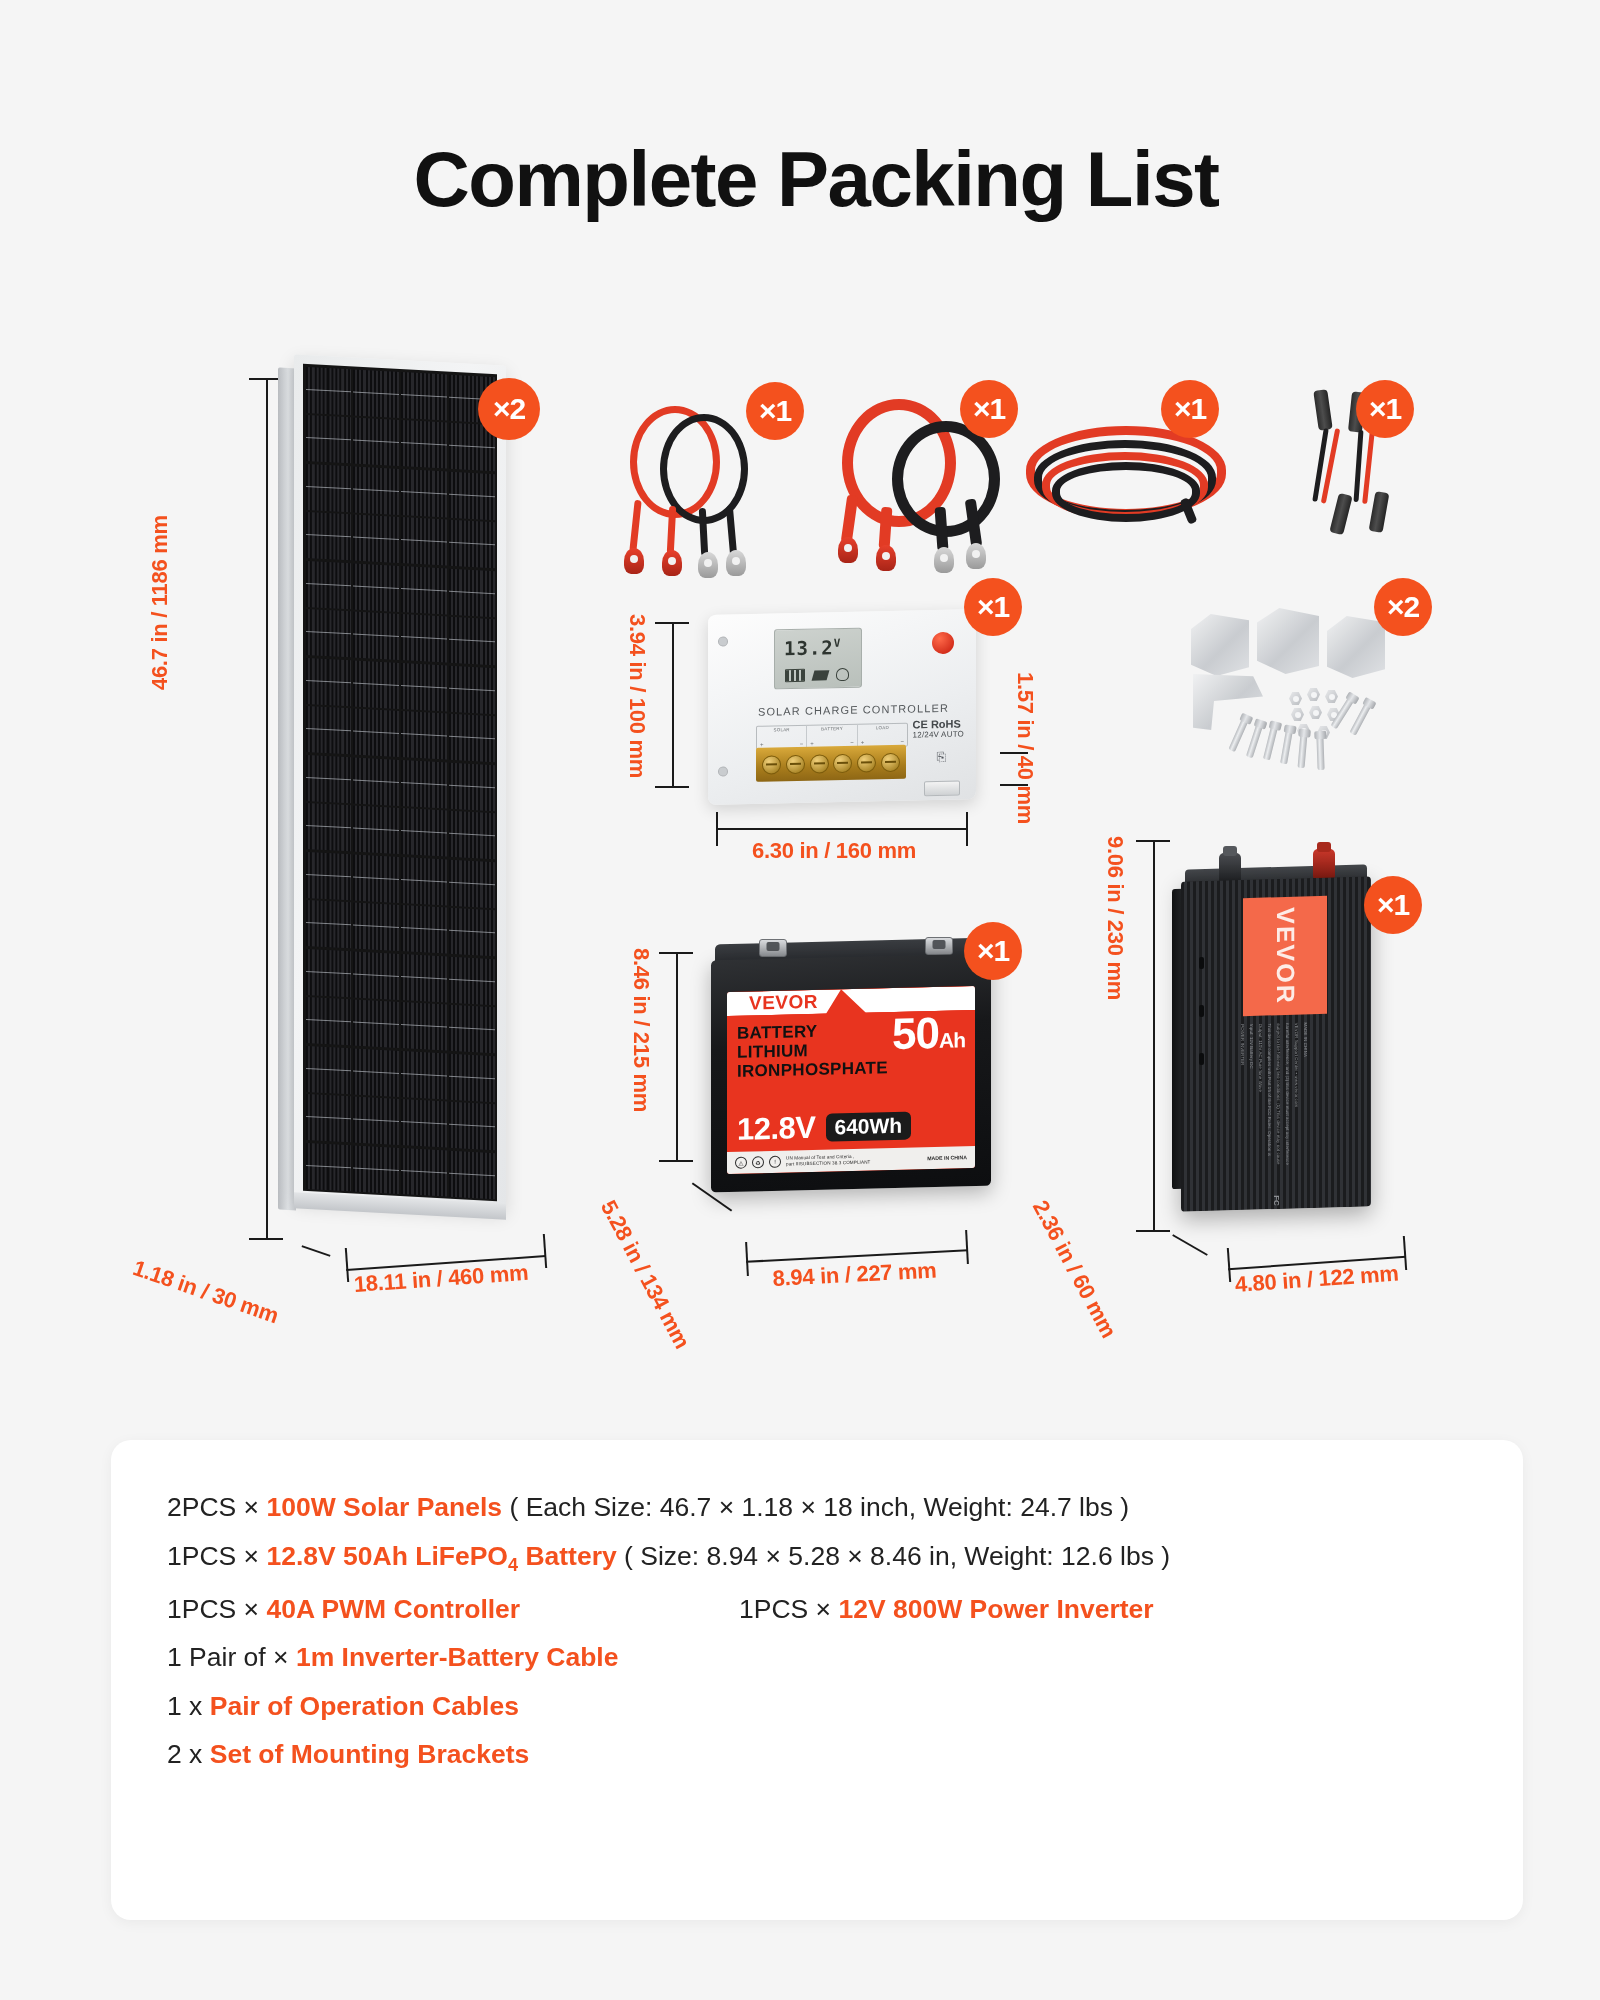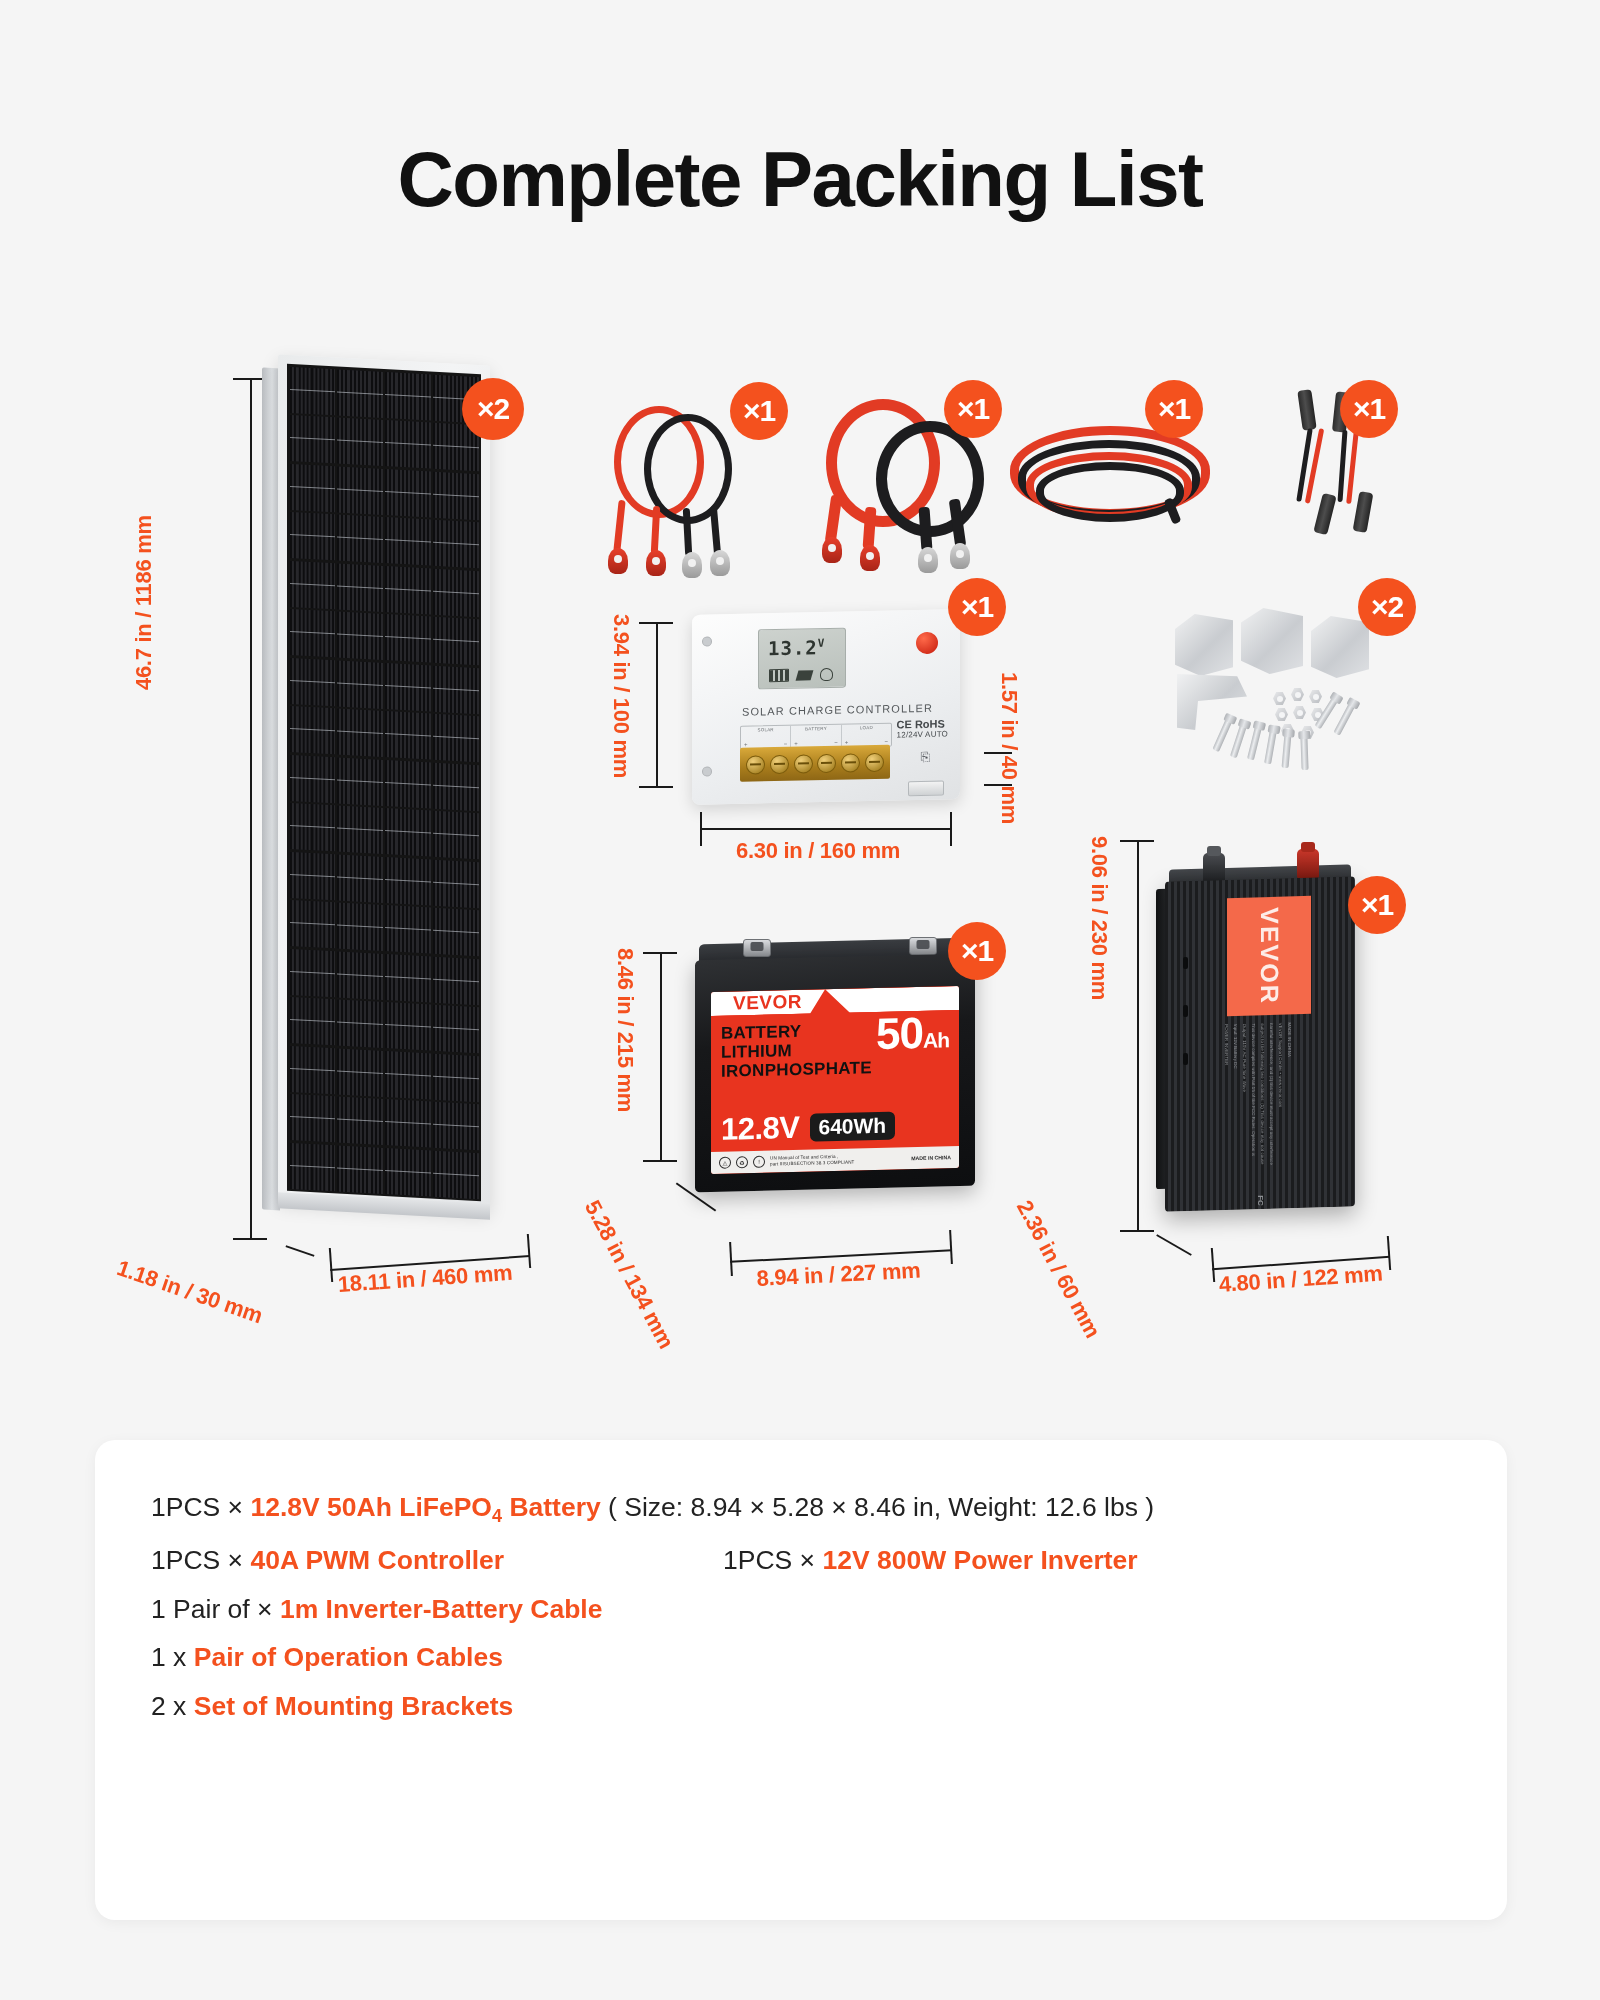--- a/index.html
+++ b/index.html
@@ -3,21 +3,21 @@
 <meta charset="utf-8">
 <style>
   html,body{margin:0;padding:0;}
   body{
     width:1600px;height:2000px;
     background:#f5f5f5;
     font-family:"Liberation Sans","DejaVu Sans",sans-serif;
     position:relative;overflow:hidden;
     -webkit-font-smoothing:antialiased;
   }
-  .page{position:relative;width:1410px;height:2000px;}
+  .page{position:relative;width:1410px;height:2000px;margin-left:16px;}
 
   
   .title{
     position:absolute;top:140px;left:0;width:1600px;
     text-align:center;
     font-size:78px;font-weight:bold;letter-spacing:-1.5px;
     color:#111;line-height:1;
   }
 
   
@@ -654,20 +654,23 @@
   <div class="hline" style="left:1154px;top:1244px;width:40px;transform:rotate(30deg);"></div>
 
   <div class="hline" style="left:1212px;top:1262px;width:178px;transform:rotate(-4deg);"></div>
   <div class="cap-v" style="left:1212px;top:1248px;transform:rotate(-4deg);"></div>
   <div class="cap-v" style="left:1388px;top:1236px;transform:rotate(-4deg);"></div>
   <div class="dim" style="left:1218px;top:1272px;transform:rotate(-4deg);transform-origin:left top;">4.80 in / 122 mm</div>
 
   <div class="card">
     <div class="card-inner">
 
+      <div class="row">
+        <span class="pl">2PCS × </span><span class="hl">100W Solar Panels</span><span class="paren"> ( Each Size: 46.7 × 1.18 × 18 inch, Weight: 24.7 lbs )</span>
+      </div>
 
       <div class="row">
         <span class="pl">1PCS × </span><span class="hl">12.8V 50Ah LiFePO<sub>4</sub> Battery</span><span class="paren"> ( Size: 8.94 × 5.28 × 8.46 in, Weight: 12.6 lbs )</span>
       </div>
 
       <div class="row grid2">
         <div class="c1">
           <span class="pl">1PCS × </span><span class="hl">40A PWM Controller</span>
         </div>
         <div class="c2">

